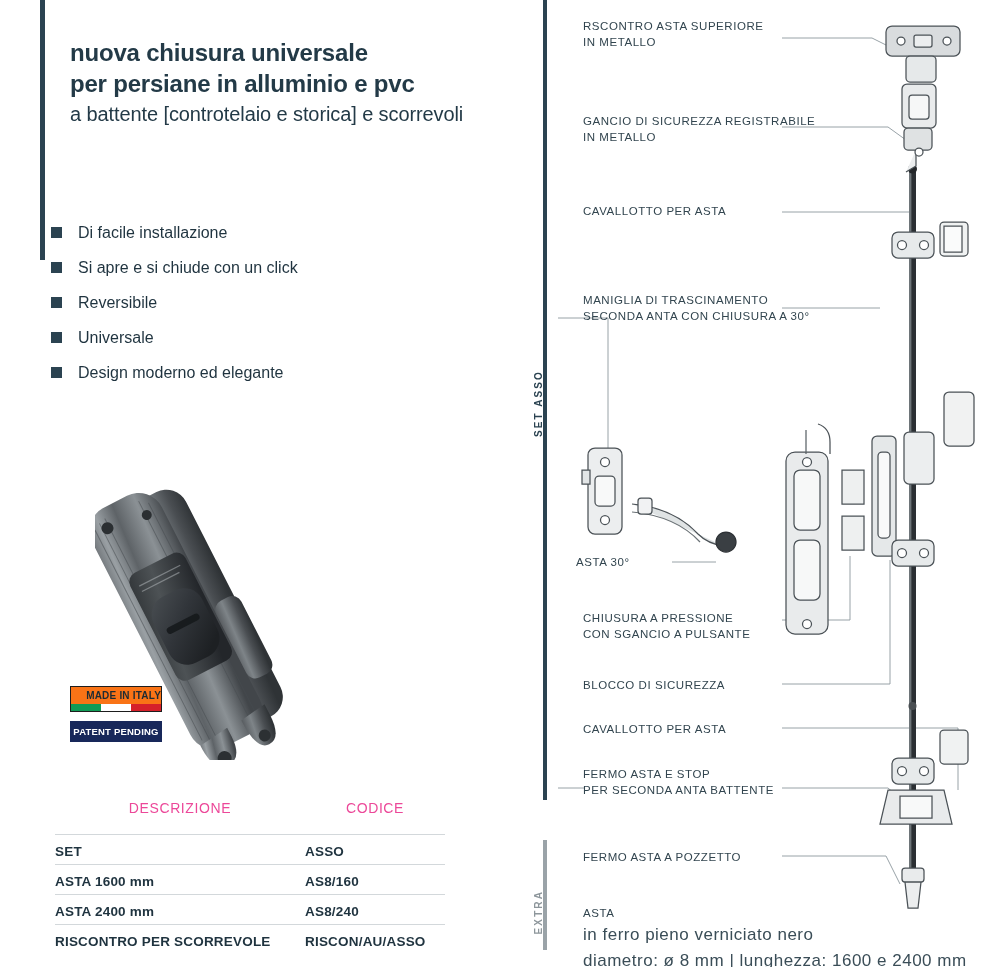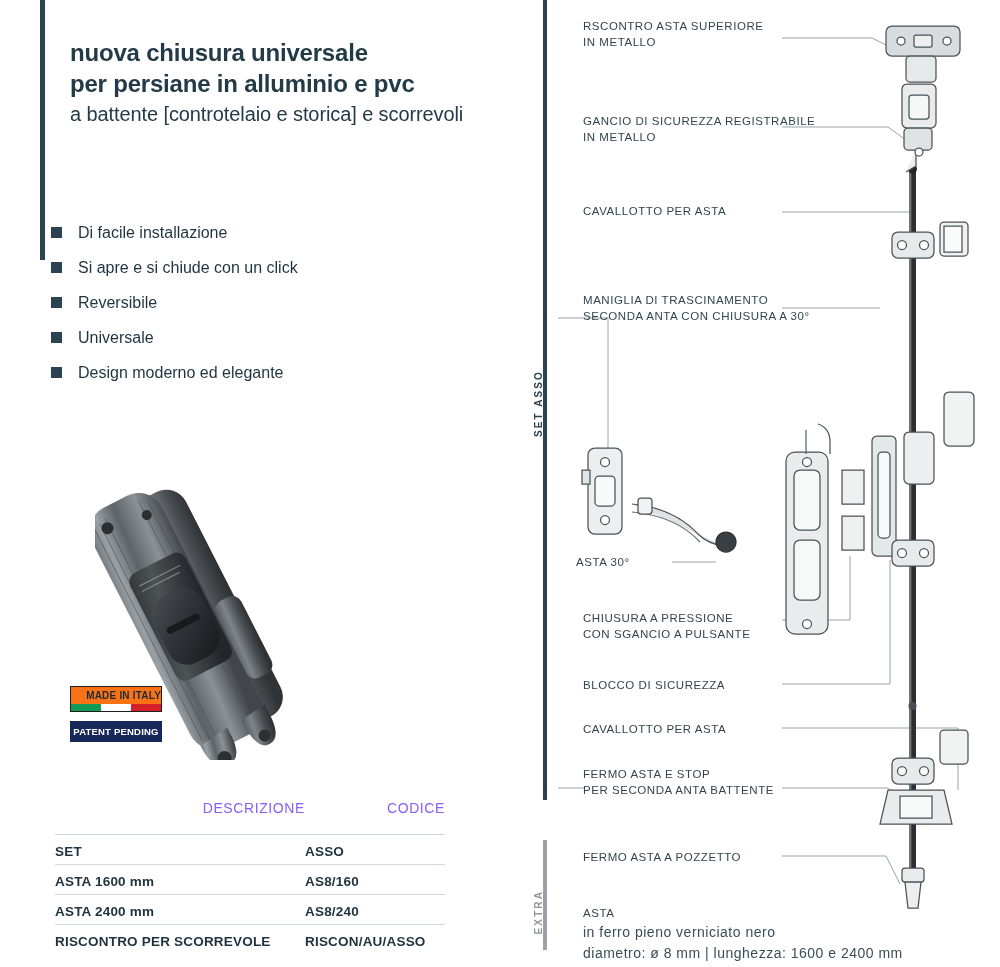--- a/index.html
+++ b/index.html
@@ -60,21 +60,21 @@
     font-size:9.5px; font-weight:bold; text-align:center;
     padding:5px 0; letter-spacing:0.2px;
   }
 
   
   #spec-table {
     position:absolute; left:55px; top:800px; width:390px;
     border-collapse:collapse;
   }
   #spec-table th {
-    text-align:right; font-size:14px; font-weight:normal; color:#8b5cf6;
+    text-align:center; font-size:14px; font-weight:normal; color:#ec4899;
     letter-spacing:0.6px; padding:0 0 18px 0;
   }
   #spec-table td {
     font-size:13.5px; font-weight:bold; color:#1f333f;
     padding:9px 0 5px 0; border-top:1px solid #d3d8db;
     letter-spacing:0.2px;
   }
   #spec-table .col-desc { width:250px; }
 
   
@@ -97,21 +97,21 @@
   }
   .callout {
     position:absolute; font-size:11.5px; color:#32454f;
     letter-spacing:0.55px; line-height:1.42; white-space:pre-line;
   }
   #asta-note {
     position:absolute; left:63px; top:905px; font-size:11.5px; color:#32454f;
     letter-spacing:0.5px; line-height:1.5;
   }
   #asta-note .asta-title { letter-spacing:0.55px; }
-  #asta-note .asta-sub { font-size:14px; color:#3a4d57; }
+  #asta-note .asta-sub { font-size:17px; color:#3a4d57; }
 
   #tech-svg { position:absolute; left:0; top:0; width:480px; height:967px; }
 </style>
 </head>
 <body>
 
 <div id="left-panel">
 
   <div id="left-rule"></div>
 

